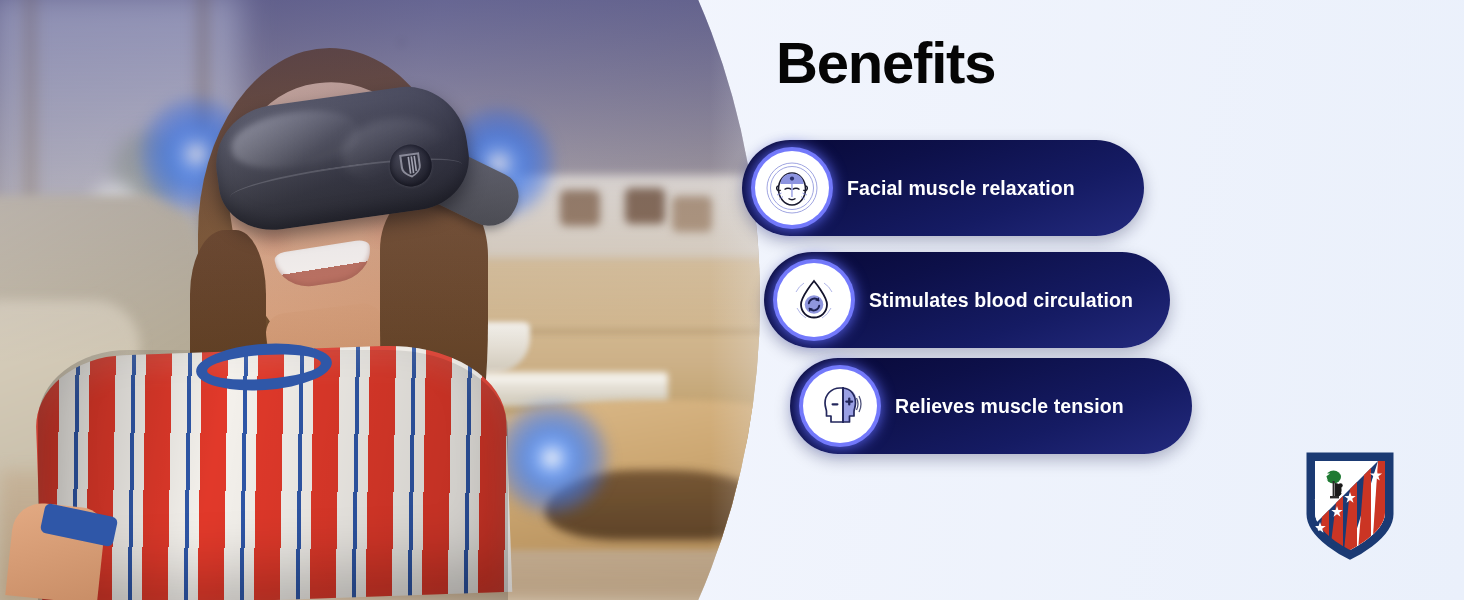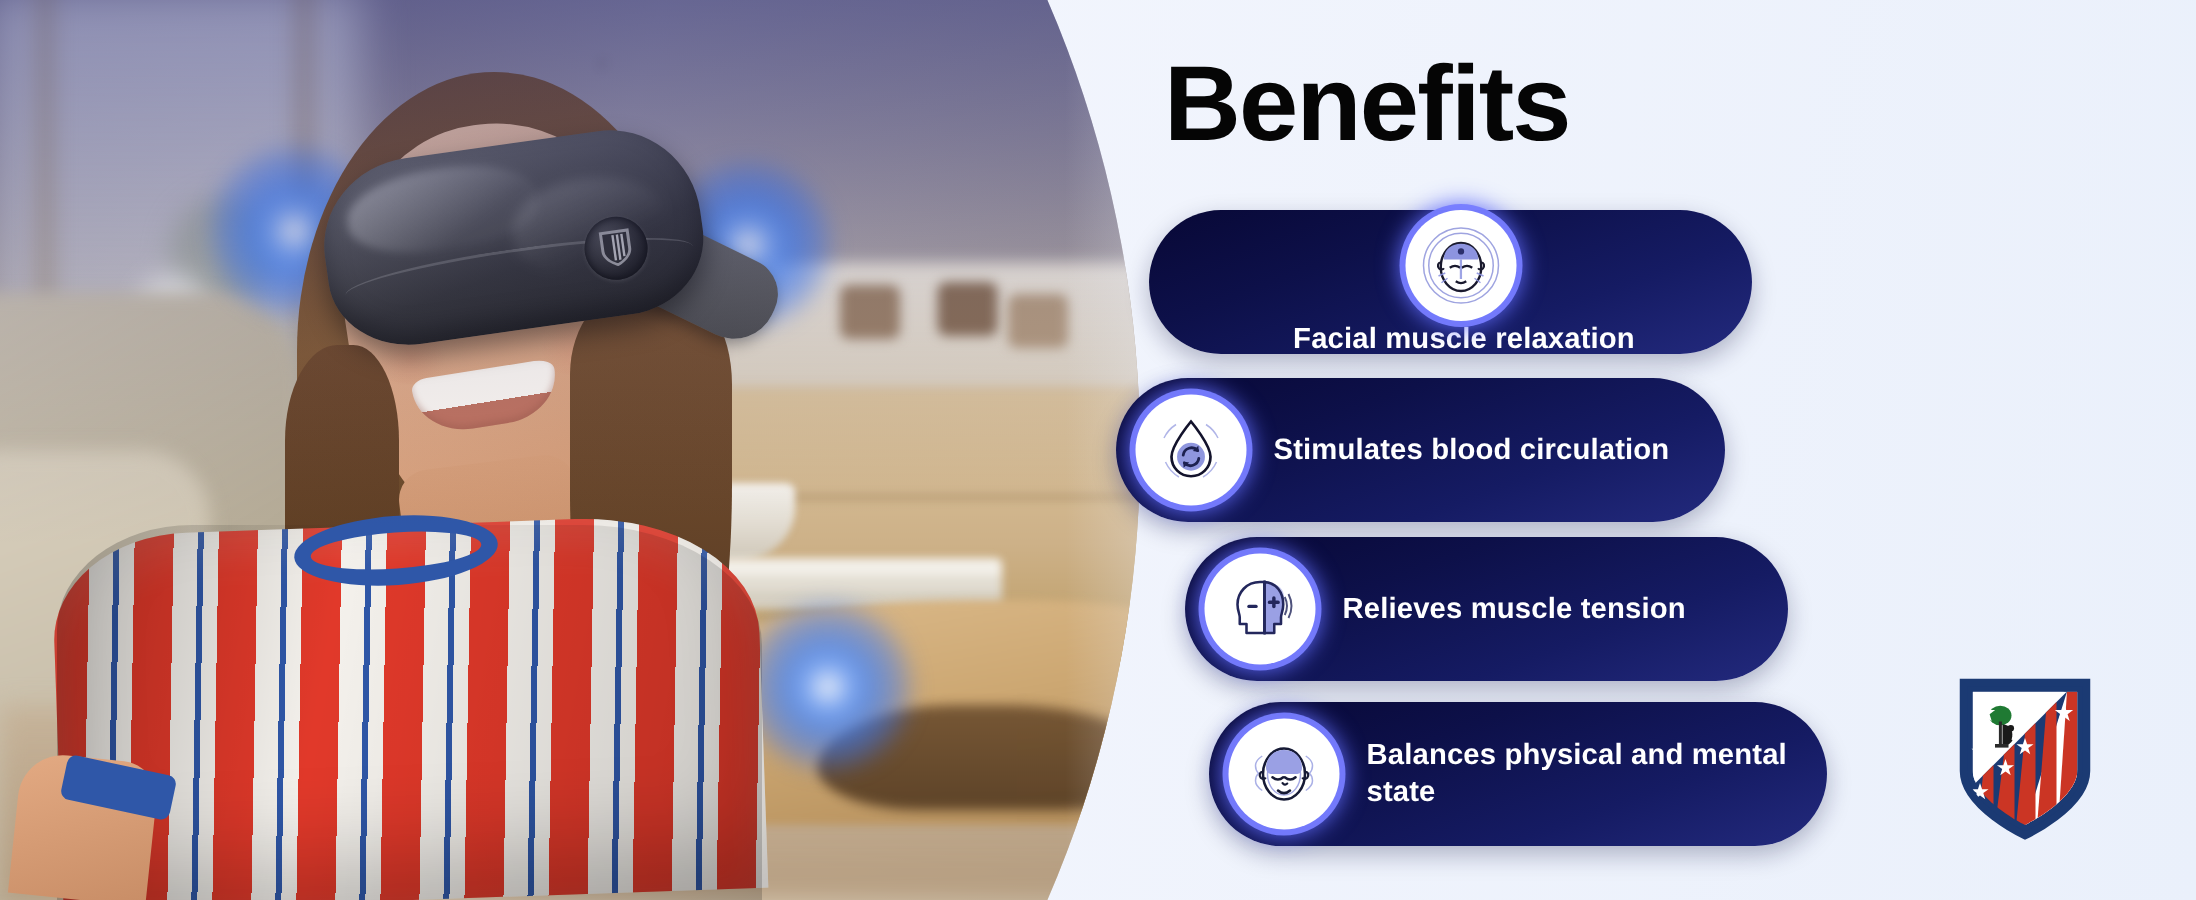--- a/index.html
+++ b/index.html
@@ -247,32 +247,32 @@
     background:linear-gradient(178deg, rgba(56,60,130,.42) 0%, rgba(60,64,124,.12) 34%, rgba(0,0,0,0) 58%);
   }
   .photo-edge-fade {
     position:absolute; right:0; top:0; width:110px; height:100%; pointer-events:none;
     background:linear-gradient(90deg, rgba(238,242,252,0), rgba(238,242,252,.55));
   }
 
   
   .title {
     position:absolute; left:776px; top:34px;
-    font-size:71px; font-weight:bold; color:#050505;
+    font-size:58px; font-weight:bold; color:#050505;
     letter-spacing:-1.2px; line-height:1;
   }
 
   .pill {
     position:absolute; display:flex; align-items:center;
     height:96px; border-radius:48px;
     background:linear-gradient(160deg,#080836 0%,#0d1049 32%,#151b63 68%,#232a7e 100%);
     box-shadow:0 6px 16px rgba(12,14,60,.28);
   }
-  .pill.p1 { left:766px; top:140px; width:402px;flex-direction:column; }
-  .pill.p2 { left:744px; top:252px; width:406px; }
+  .pill.p1 { left:742px; top:140px; width:402px; }
+  .pill.p2 { left:764px; top:252px; width:406px; }
   .pill.p3 { left:790px; top:358px; width:402px;text-align:right; }
   .pill.p4 { left:806px; top:468px; width:412px; }
 
   .icon-wrap {
     position:relative; flex:0 0 auto;
     width:74px; height:74px; margin-left:13px; border-radius:50%;
     background:#ffffff;
     box-shadow:0 0 0 4px rgba(118,124,255,.95), 0 0 14px 5px rgba(100,110,255,.85);
     display:flex; align-items:center; justify-content:center;
   }
@@ -420,40 +420,20 @@
         <rect x="36.1" y="19.5" width="2.3" height="8" rx="1.1" fill="#23275c"></rect>
         <g fill="none" stroke="#23275c" stroke-width="1.3" opacity=".8">
           <path d="M44.5 20 q3 6 0 12"></path>
           <path d="M47 18 q4 8 0 16"></path>
         </g>
       </svg>
     </div>
     <div class="pill-text">Relieves muscle tension</div>
   </div>
 
-  <div class="pill p4">
-    <div class="icon-wrap">
-      <svg width="56" height="56" viewBox="0 0 56 56">
-        <g fill="none" stroke="#8e95dd" stroke-width="1" opacity=".75">
-          <path d="M13.5 16 q-4.5 3 -4.5 6.5 q0 3 2 5 q-2 2 -2 5 q0 3.5 4.5 6.5"></path>
-          <path d="M42.5 16 q4.5 3 4.5 6.5 q0 3 -2 5 q2 2 2 5 q0 3.5 -4.5 6.5"></path>
-        </g>
-        <ellipse cx="28" cy="28" rx="14" ry="17" fill="none" stroke="#161a35" stroke-width="1.7"></ellipse>
-        <ellipse cx="28" cy="28" rx="11" ry="14" fill="none" stroke="#8e95dd" stroke-width="1" opacity=".8"></ellipse>
-        <path d="M28 12 C20.5 12 16 17.5 16 24 C16 26 17 27.5 19 28 L37 28 C39 27.5 40 26 40 24 C40 17.5 35.5 12 28 12 Z" fill="#9aa0e4"></path>
-        <path d="M13.8 26.5 C11.8 26.5 11.2 29 12.5 30.5 C13.5 31.6 15.2 31.4 15.8 30.3" fill="none" stroke="#161a35" stroke-width="1.5"></path>
-        <path d="M42.2 26.5 C44.2 26.5 44.8 29 43.5 30.5 C42.5 31.6 40.8 31.4 40.2 30.3" fill="none" stroke="#161a35" stroke-width="1.5"></path>
-        <path d="M20.3 30.2 q3.7 3 7.2 0" fill="none" stroke="#161a35" stroke-width="1.7" stroke-linecap="round"></path>
-        <path d="M28.5 30.2 q3.7 3 7.2 0" fill="none" stroke="#161a35" stroke-width="1.7" stroke-linecap="round"></path>
-        <path d="M27 34 q1.6 2 3.2 0.4" fill="none" stroke="#161a35" stroke-width="1.4" stroke-linecap="round"></path>
-        <path d="M24 39 q4 3.6 8 0" fill="none" stroke="#161a35" stroke-width="1.7" stroke-linecap="round"></path>
-      </svg>
-    </div>
-    <div class="pill-text">Balances physical and mental state</div>
-  </div>
 
   <div class="crest">
     <svg width="88" height="108" viewBox="0 0 88 108">
       <path d="M3 3 H85 V62 C85 86 44 105 44 105 C44 105 3 86 3 62 Z" fill="#1b3a73"></path>
       <clipPath id="shieldClip">
         <path d="M9 9 H79 V61 C79 81 44 98 44 98 C44 98 9 81 9 61 Z"></path>
       </clipPath>
       <g clip-path="url(#shieldClip)">
         <rect x="9" y="9" width="70" height="90" fill="#1b3a73"></rect>
         <path d="M9 9 H72 L9 72 Z" fill="#ffffff"></path>

